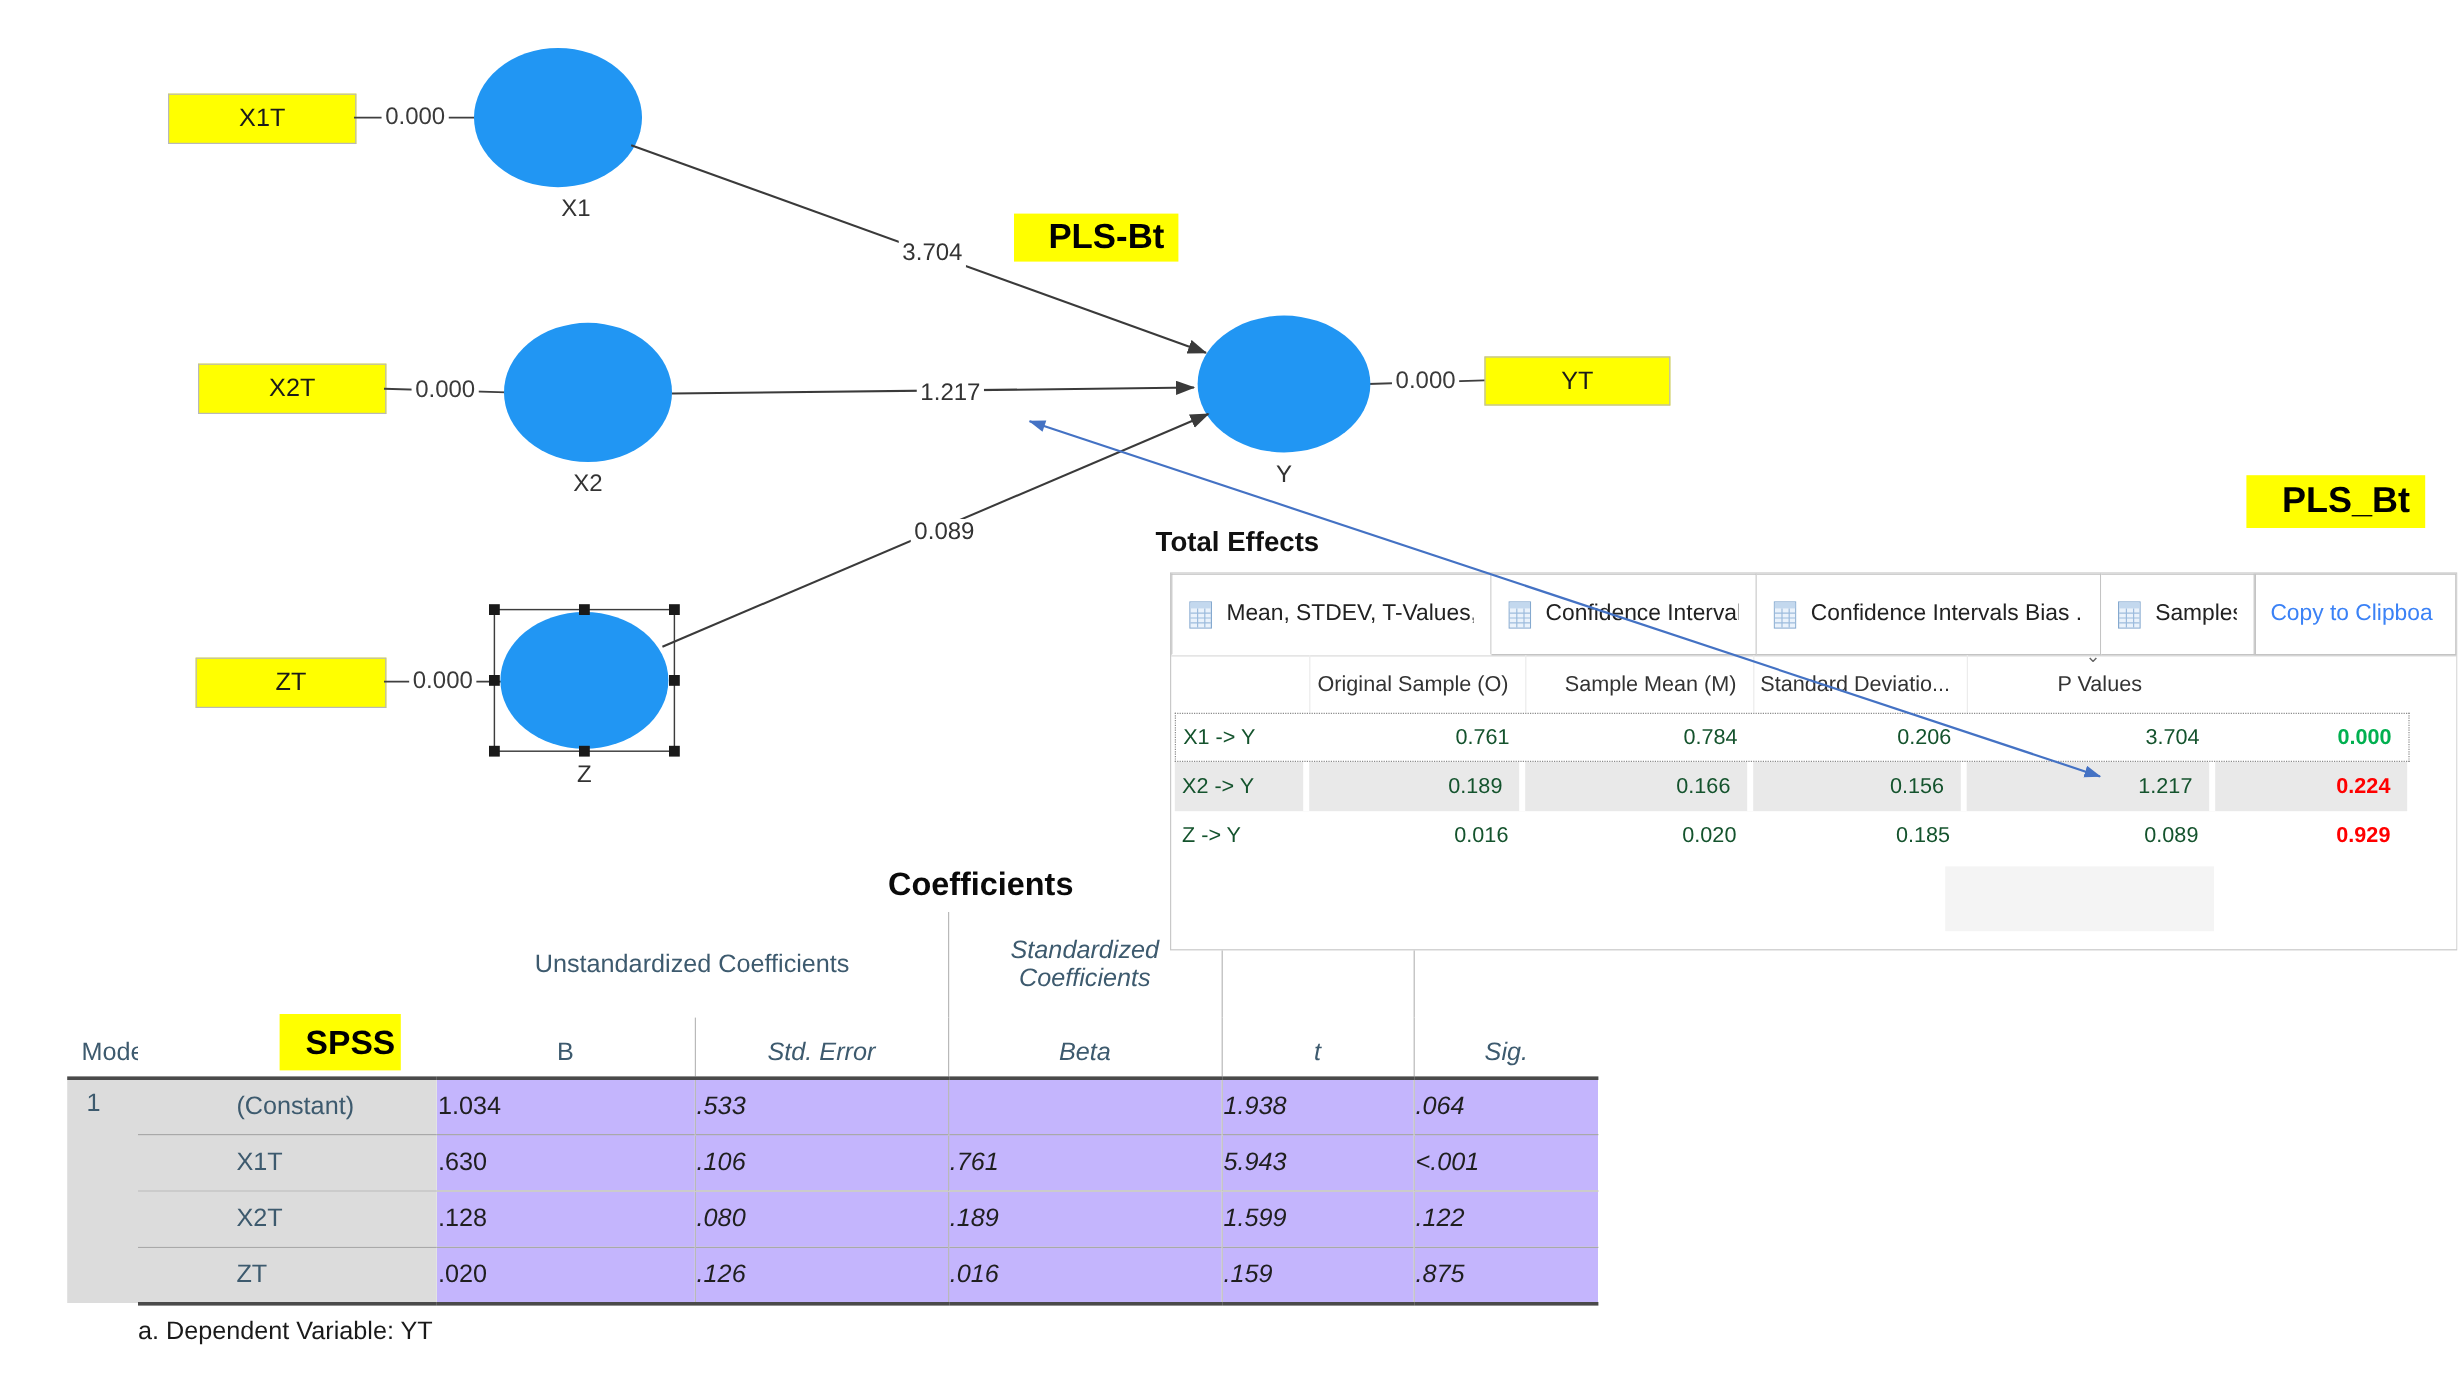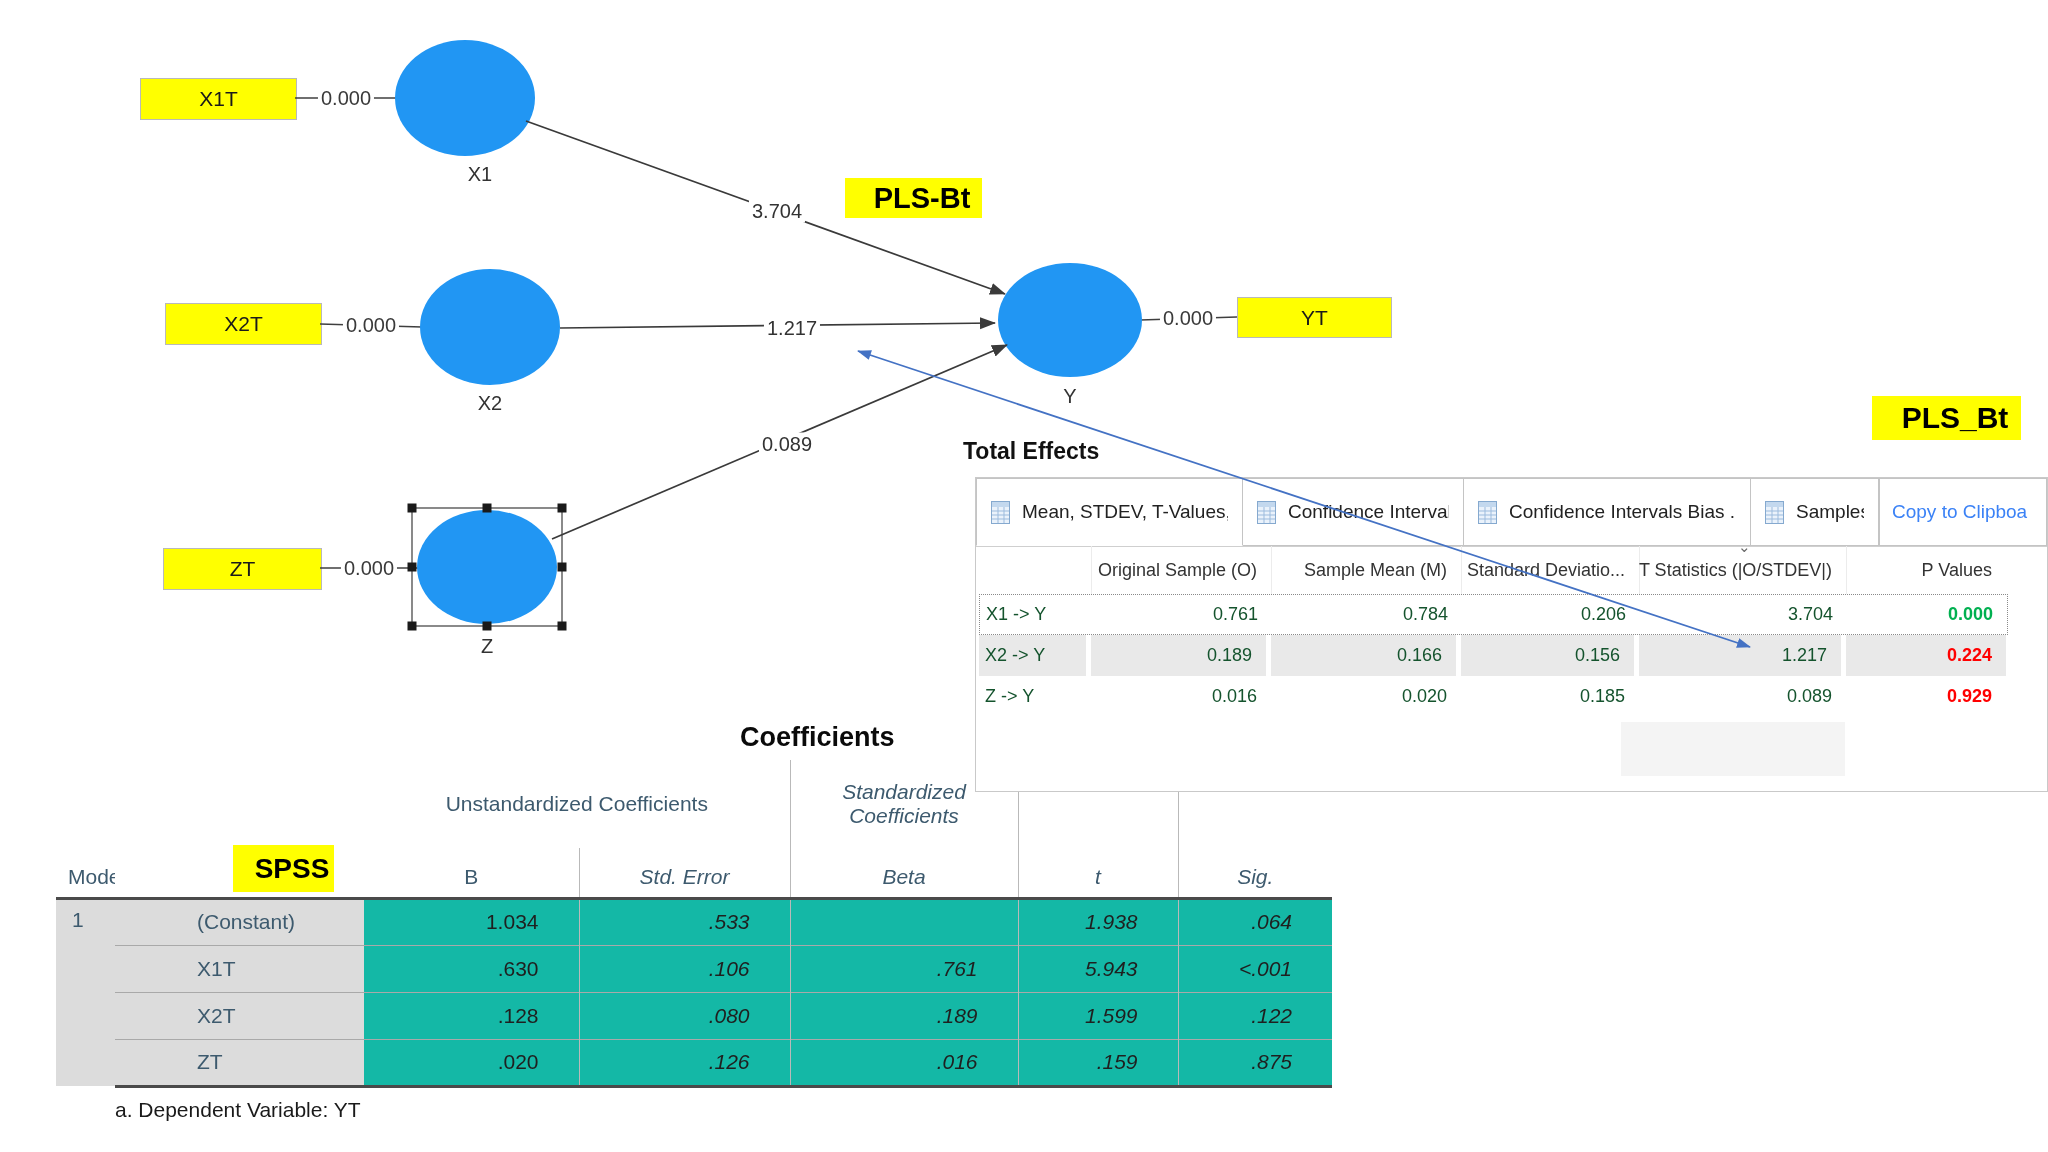--- a/index.html
+++ b/index.html
@@ -59,21 +59,21 @@
   table.spss td{box-sizing:border-box;overflow:hidden;}
   .sp-h{color:#3d5a6e;background:#fff;text-align:center;vertical-align:bottom;padding-bottom:8px;}
   .sp-h.model{text-align:left;padding-left:12px;}
   .sp-group{color:#3d5a6e;background:#fff;text-align:center;vertical-align:middle;}
   .vline{border-left:1px solid #b9b9b9;font-style:italic;}
   table.spss tr.body td{border-top:1px solid #a9a9a9;}
   table.spss tr.body.first td{border-top:3px solid #4a4a4a;}
   table.spss tr.last td{border-bottom:3px solid #4a4a4a;}
   .sp-model{background:#dcdcdc;color:#3d5a6e;vertical-align:top;padding:8px 0 0 16px;}
   .sp-lbl{background:#dcdcdc;color:#3d5a6e;padding-left:82px;}
-  .sp-val{background:#14b8a6;color:#1f1f1f;text-align:right;padding-right:40px;margin-top:20px;}
+  .sp-val{background:#c4b5fd;color:#1f1f1f;padding-right:40px;margin-top:20px;}
   table.spss tr.body{height:47px;}
   .spss-foot{position:absolute;left:115px;top:1098px;z-index:5;font-size:21px;color:#1a1a1a;}
 </style>
 </head>
 <body>
 
 <div class="canvas">
 
   <div class="spss-title">Coefficients</div>
 
@@ -196,21 +196,20 @@
       <div class="copy-btn">Copy to Clipboa</div>
     </div>
 
     <span class="sort-chev">⌄</span>
 
     <div class="te-head">
       <div class="te-hcell lbl w-lbl"></div>
       <div class="te-hcell w-os">Original Sample (O)</div>
       <div class="te-hcell w-sm">Sample Mean (M)</div>
       <div class="te-hcell w-sd">Standard Deviatio...</div>
-      <div class="te-hcell w-ts">T Statistics (|O/STDEV|)</div>
       <div class="te-hcell w-pv">P Values</div>
     </div>
 
     <div class="te-row row-sel" style="top:116px">
       <div class="te-cell lbl w-lbl">X1 -&gt; Y</div>
       <div class="te-cell w-os">0.761</div>
       <div class="te-cell w-sm">0.784</div>
       <div class="te-cell w-sd">0.206</div>
       <div class="te-cell w-ts">3.704</div>
       <div class="te-cell w-pv pv" style="color: rgb(0, 176, 80);">0.000</div>

